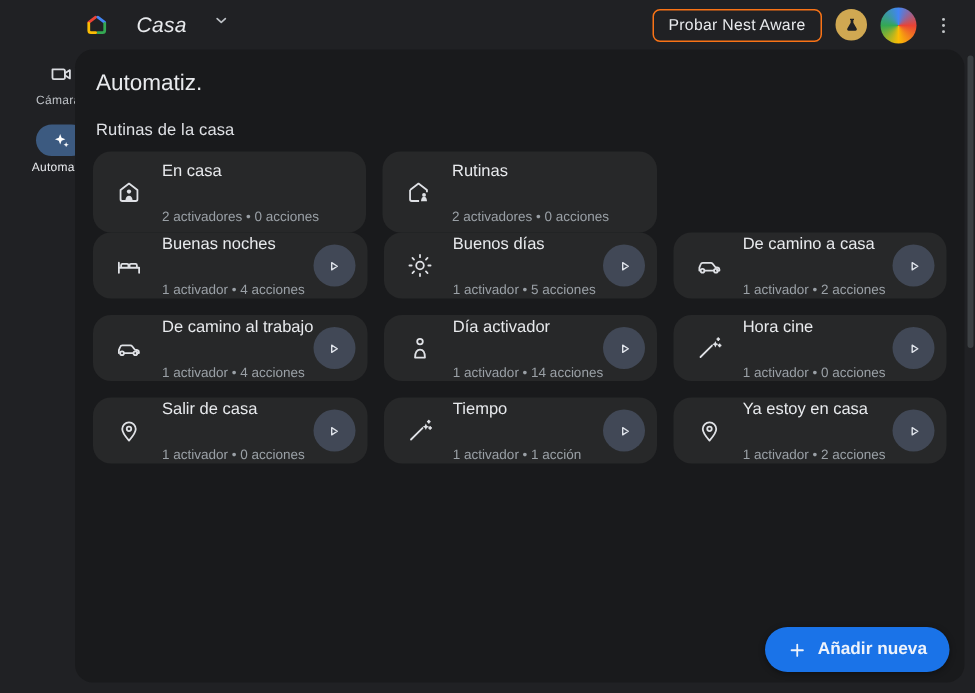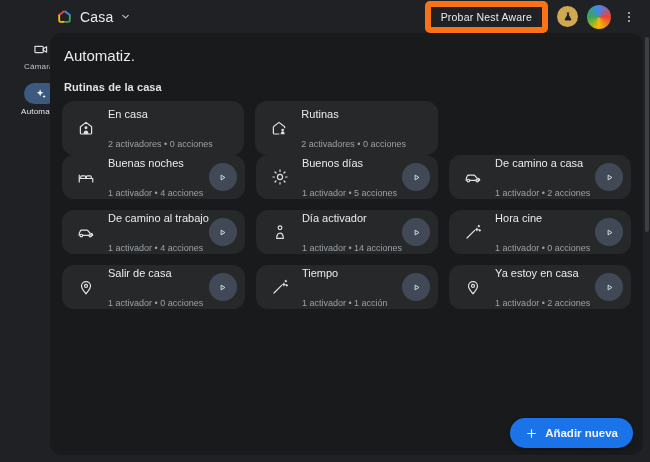--- a/index.html
+++ b/index.html
@@ -10,26 +10,26 @@
     color:#e8eaed;
     position:relative;
   }
   .app { position:absolute; inset:0; }
 
   
   .topbar {
     position:absolute; top:0; left:0; right:0; height:33px;
     display:flex; align-items:center;
   }
-  .brand { display:flex; align-items:center; gap:7px; margin-left:56px; cursor:pointer; }
+  .brand { display:flex; align-items:flex-start; gap:18px; margin-left:56px; cursor:pointer;font-style:italic; }
   .brand-title { font-size:14px; font-weight:500; color:#e8eaed; letter-spacing:.2px; }
   .chevron svg { display:block; }
   .topbar-right { margin-left:auto; display:flex; align-items:center; gap:9px; margin-right:12px; }
   .nest-btn {
-    background:transparent; border:6px solid #f97316; border-radius:5px;
+    background:transparent; border:1px solid #f97316; border-radius:5px;
     color:#e8eaed; font-family:inherit; font-size:10.5px; font-weight:500;
     padding:4px 10px; letter-spacing:.2px; cursor:pointer;
   }
   .flask-badge {
     width:21px; height:21px; border-radius:50%; background:#d0a852;
     display:flex; align-items:center; justify-content:center; cursor:pointer;
   }
   .avatar {
     width:24px; height:24px; border-radius:50%; padding:2px; cursor:pointer;
     background:conic-gradient(#4285F4,#EA4335,#FBBC04,#34A853,#4285F4);
@@ -51,21 +51,21 @@
   .nav-label { font-size:8px; color:#bdc1c6; margin-top:3px; letter-spacing:.2px; }
   .nav-item.active .nav-label { color:#e8eaed; }
   .nav-item + .nav-item { margin-top:12px; }
 
   
   .panel {
     position:absolute; left:50px; top:33px; right:7px; bottom:7px;
     background:#191a1c; border-radius:12px; padding:12px 12px; overflow:hidden;
   }
   .page-title { font-size:15px; font-weight:400; color:#e8eaed; margin:2px 0 0 2px; }
-  .section-label { font-size:11px; font-weight:700; color:#dfe1e5; margin:17px 0 8px 2px; letter-spacing:.1px; }
+  .section-label { font-size:11px; font-weight:400; color:#dfe1e5; margin:17px 0 8px 2px; letter-spacing:.1px; }
   .grid { display:grid; grid-template-columns:repeat(3,1fr); column-gap:8px; row-gap:7px;gap:11px; }
   .card {
     background:#272829; border-radius:12px; display:flex; align-items:center;
     padding:0 8px 0 14px; cursor:pointer;
   }
   .house .card { height:54px; }
   .personal .card { height:44px; }
   .card-icon { width:20px; display:flex; justify-content:center; flex:none; }
   .card-text { margin-left:12px; min-width:0; }
   .card-title { font-size:11px; font-weight:500; color:#e8eaed; white-space:nowrap; }

